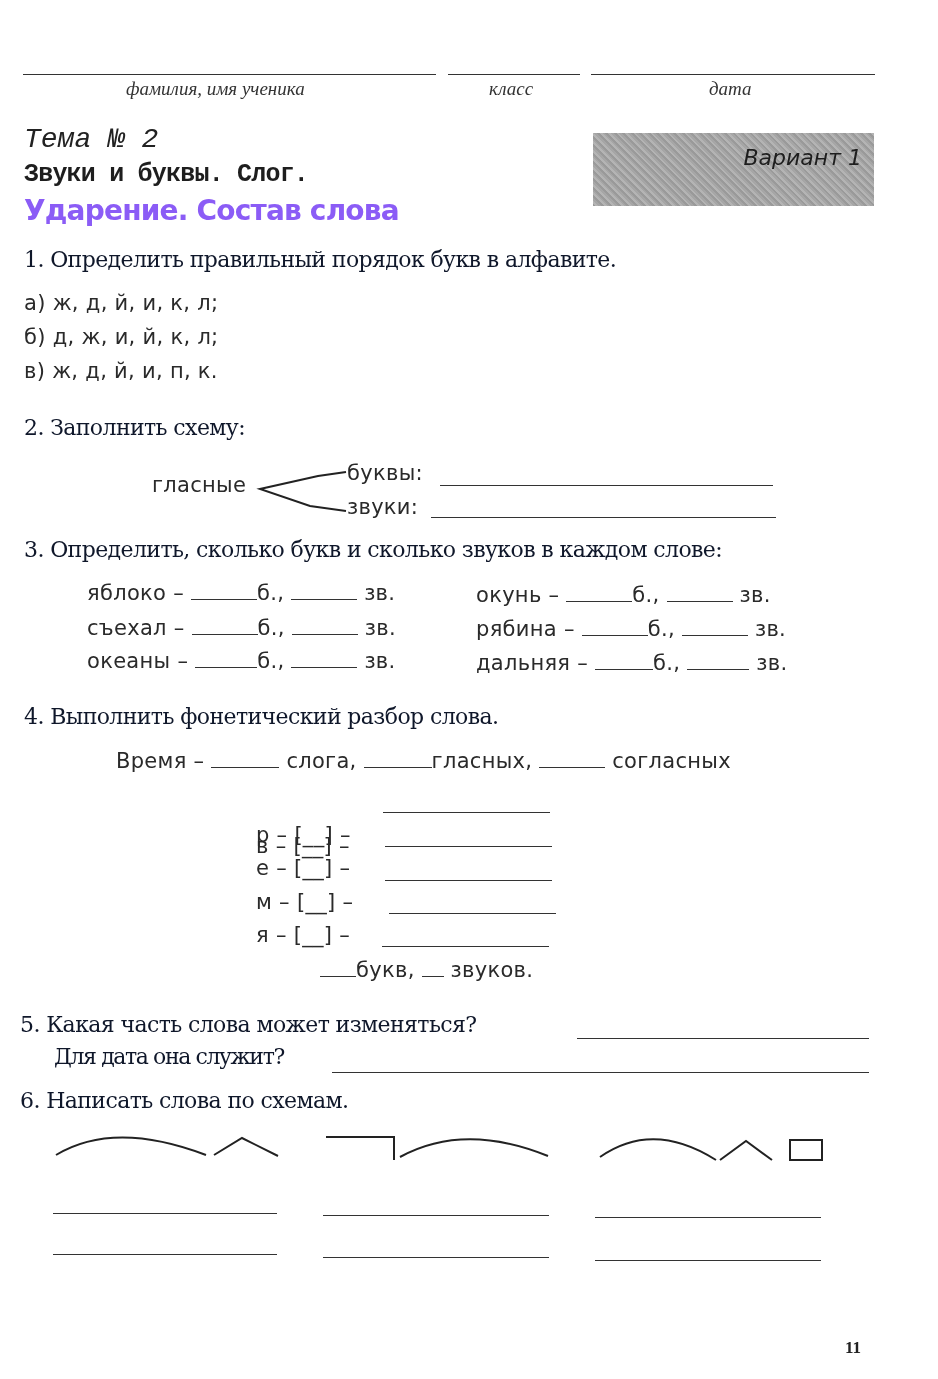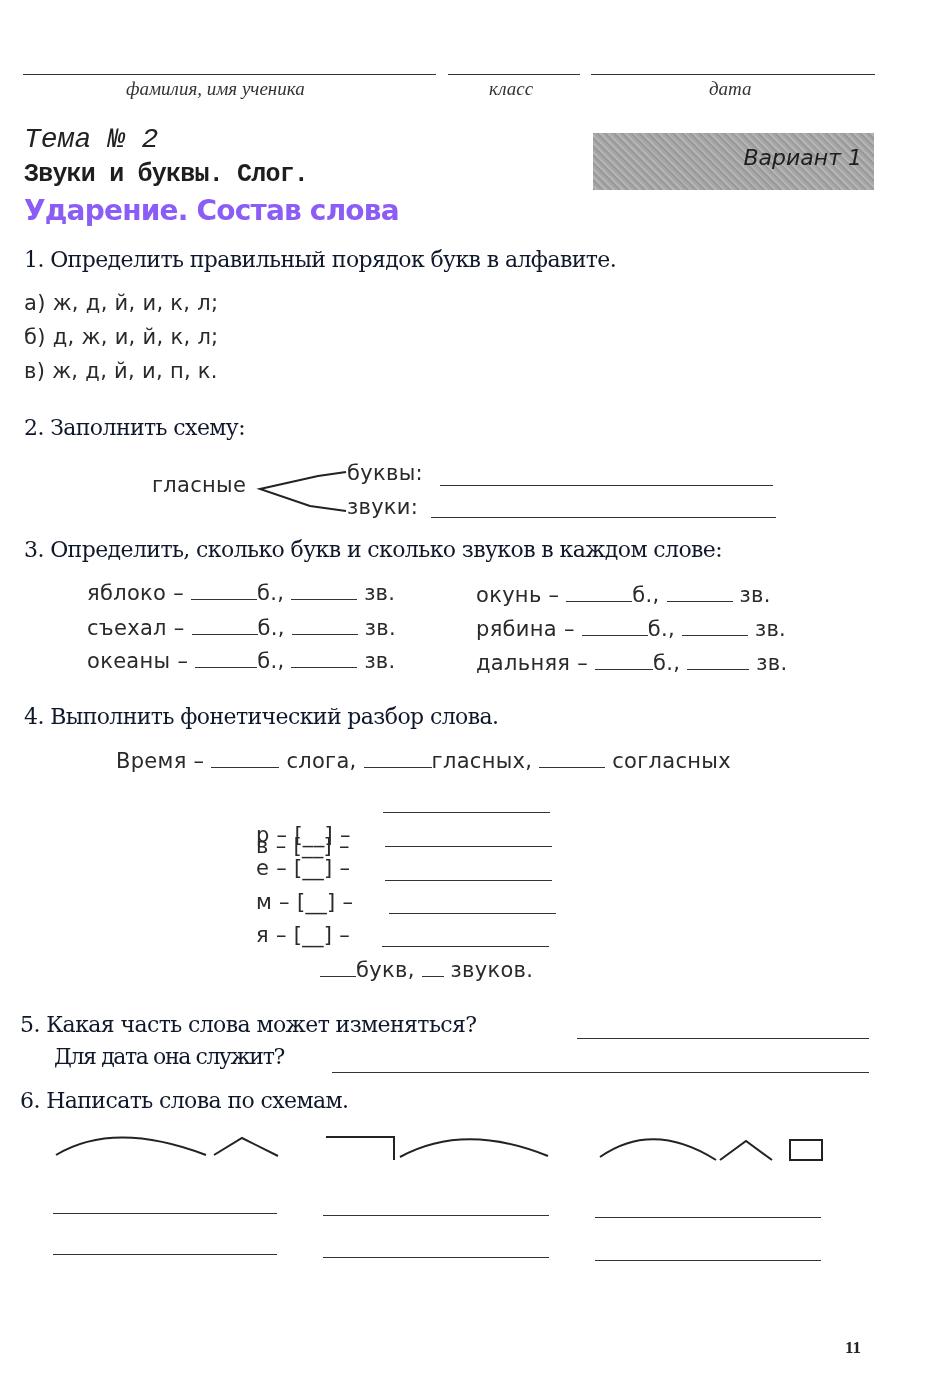--- a/index.html
+++ b/index.html
@@ -5,21 +5,21 @@
   * { box-sizing: border-box; margin: 0; padding: 0; }
   html, body { width: 938px; height: 1379px; background: #ffffff; overflow: hidden; }
   body { position: relative; color: #1e1e1e; }
   .abs { position: absolute; white-space: nowrap; }
   .hline { position: absolute; height: 0; border-top: 1.6px solid #333; }
   .caption { font-family: "Liberation Serif", serif; font-style: italic; font-size: 19px; color: #333; }
   .task { font-family: "DejaVu Serif", serif; font-size: 22px; letter-spacing: -0.6px; color: #0f172a; }
   .body-sans { font-family: "DejaVu Sans", sans-serif; font-size: 21px; color: #2a2a2a; letter-spacing: 0.3px; }
   .blank { display: inline-block; border-bottom: 1.6px solid #333; height: 18px; vertical-align: baseline; }
   .variant-box {
-    position: absolute; left: 593px; top: 133px; width: 281px; height: 57px;
+    position: absolute; left: 593px; top: 133px; width: 281px; height: 73px;
     background: repeating-linear-gradient(45deg, #9a9a9a 0 2px, #b4b4b4 2px 4px, #a6a6a6 4px 6px);
   }
   .variant-label {
     position: absolute; right: 12px; top: 12px; font-family: "DejaVu Sans", sans-serif;
     font-style: italic; font-size: 22px; color: #1e1e1e;
   }
   svg { position: absolute; overflow: visible; }
 </style>
 </head>
 <body>

